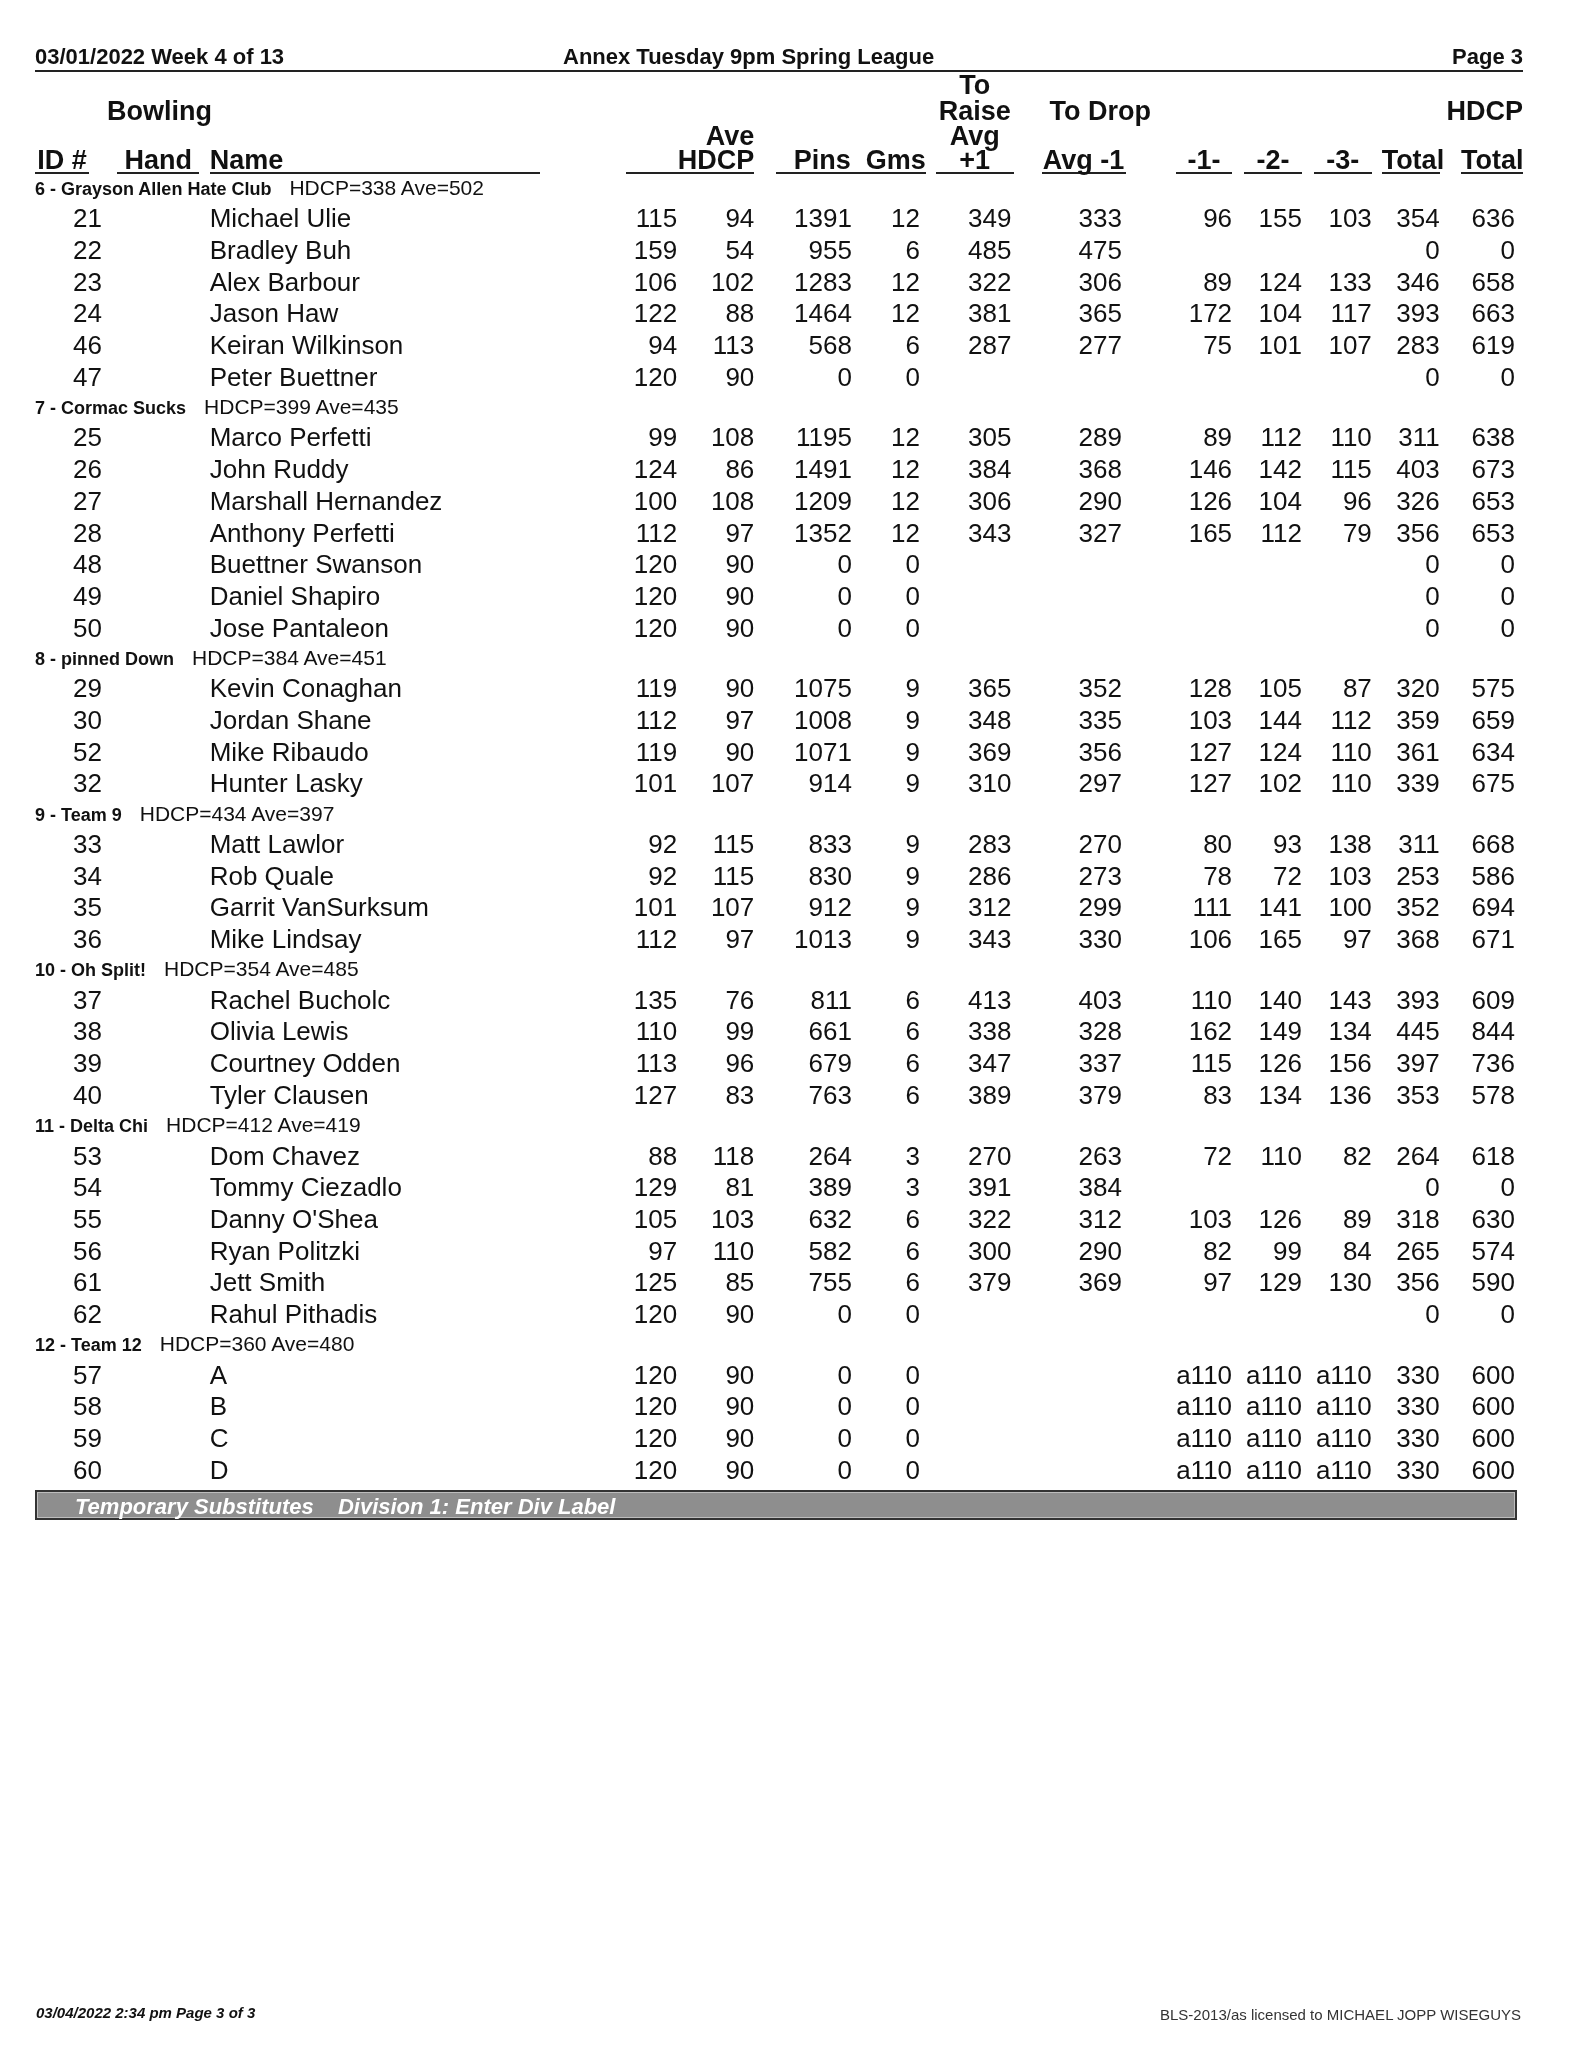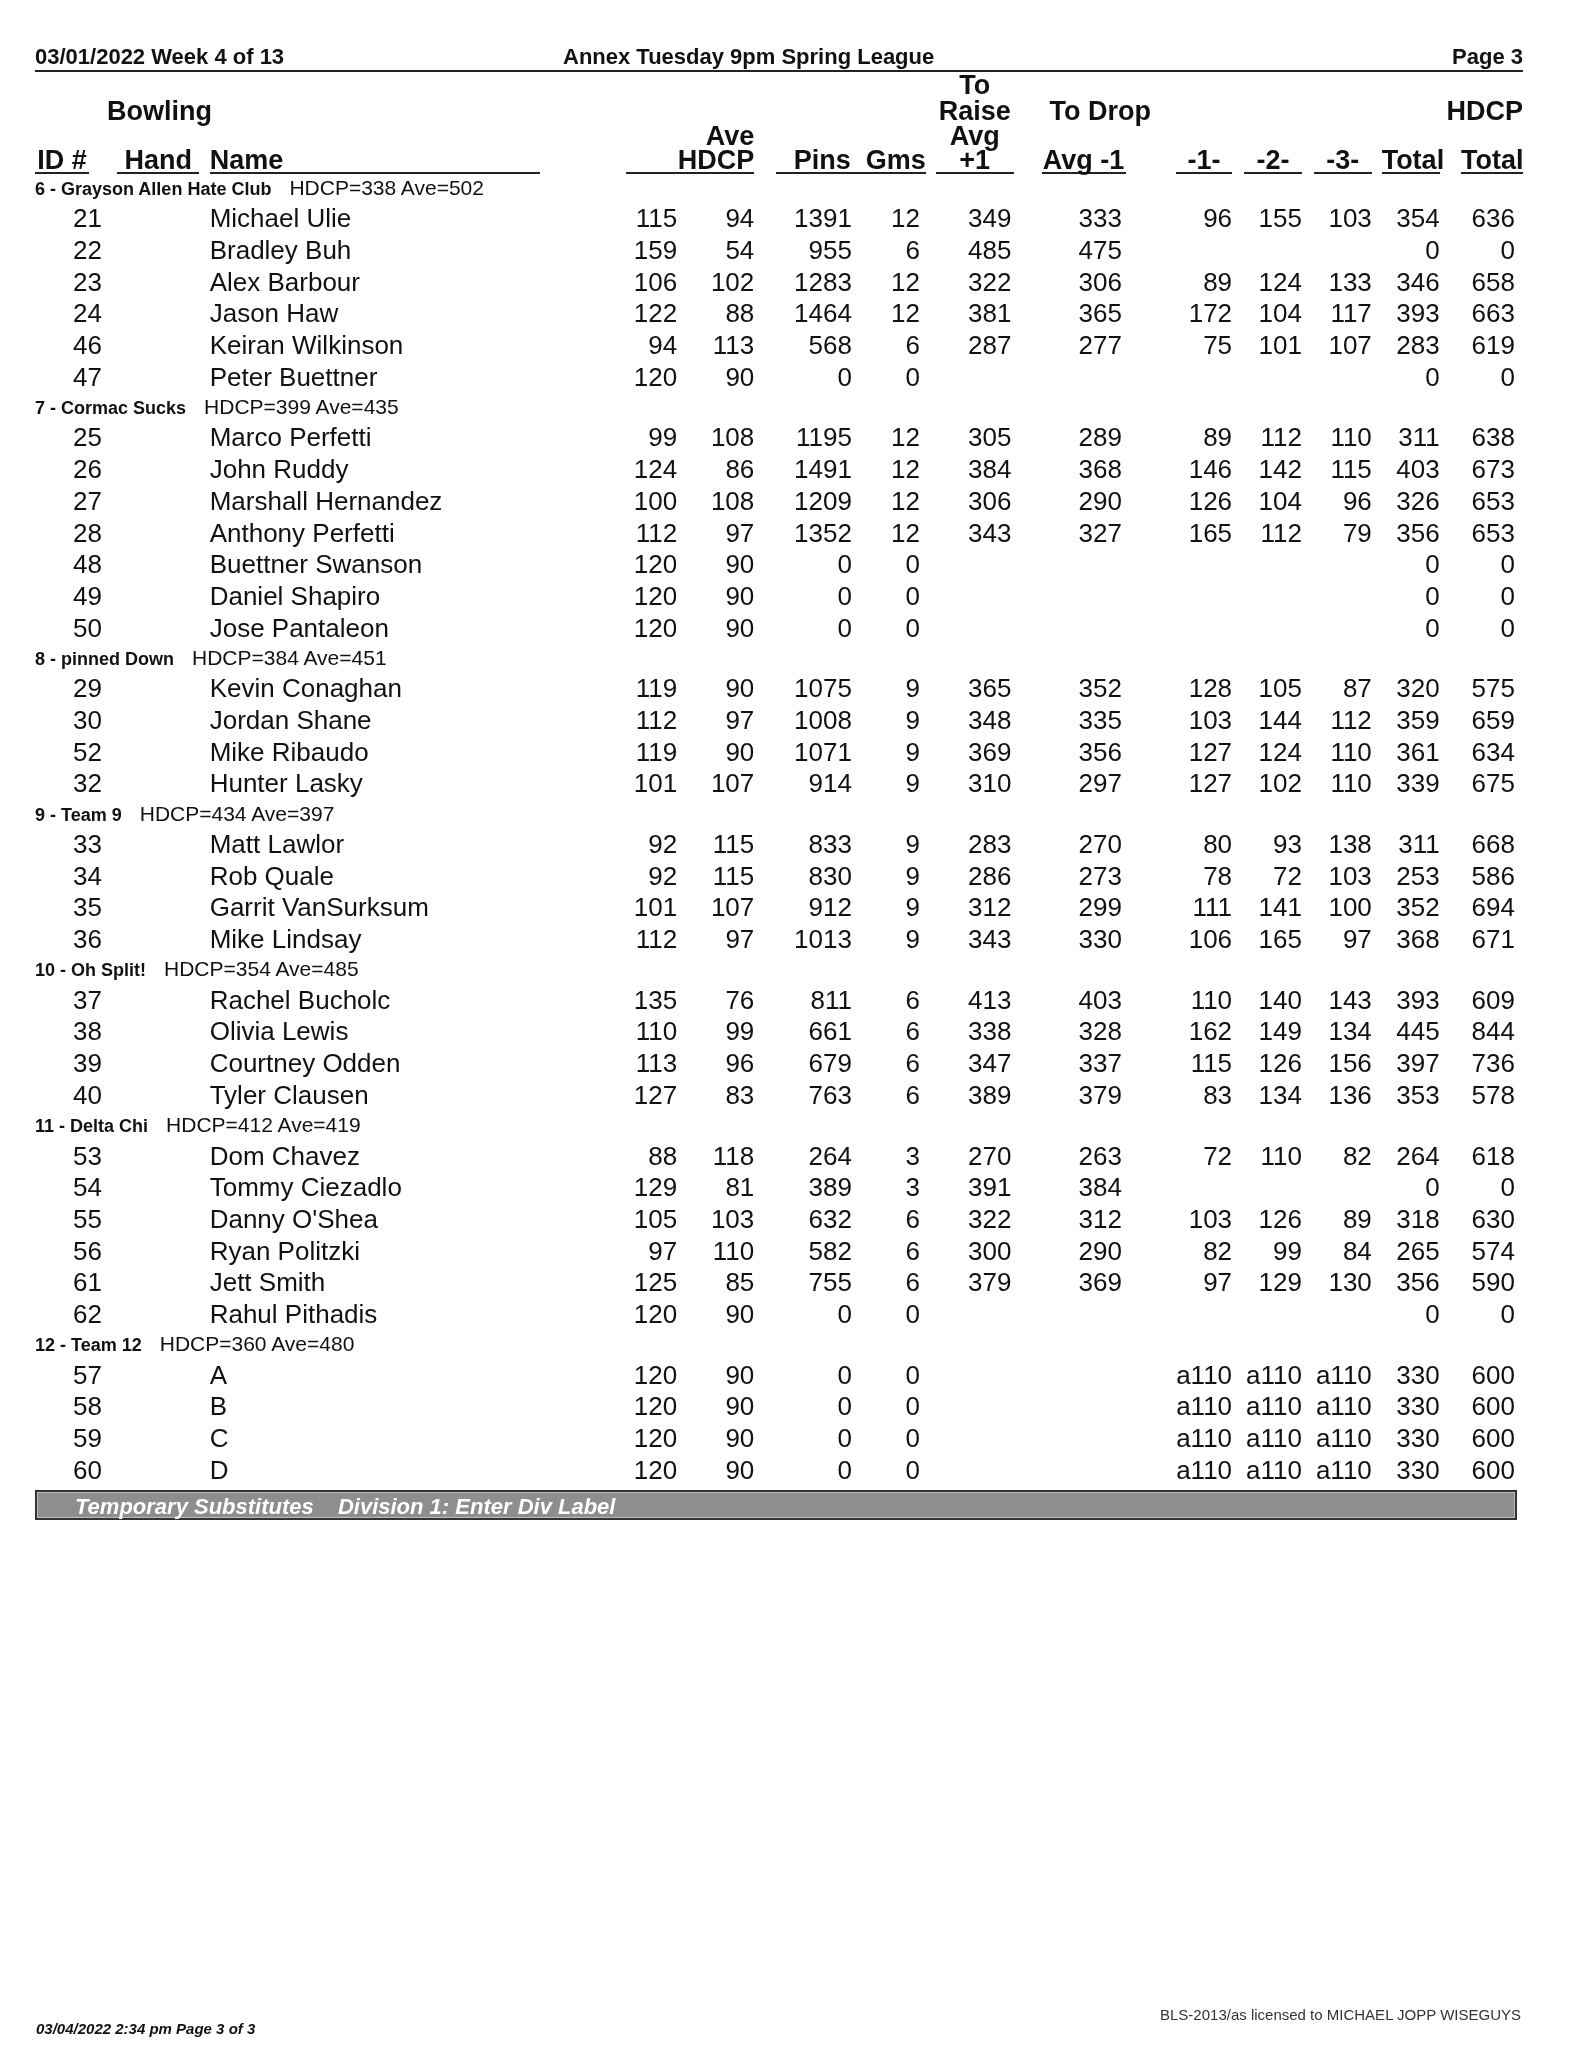--- a/index.html
+++ b/index.html
@@ -23,21 +23,21 @@
     tr.team-row td { font-size: 22px; height: 28px; line-height: 28px; }
     tr.team-row .tname { font-weight: bold; font-size: 18px; }
     tr.team-row .tstats { margin-left: 18px; font-size: 21px; }
 
     .subs-bar { margin-top: 4px; width: 1482px; height: 30px; background: #8e8e8e;
                 border: 2px solid #333; box-shadow: inset 0 0 0 1px #bdbdbd;
                 color: #fff; font-style: italic; font-weight: bold; font-size: 22px;
                 line-height: 30px; padding-left: 38px; box-sizing: border-box; }
     .subs-bar span.div { margin-left: 18px; font-style: italic; }
 
-    .footer-left { position: absolute; left: 36px; top: 2004px; font-size: 15px; font-style: italic; font-weight: bold; margin-top: 16px; }
+    .footer-left { position: absolute; left: 36px; top: 2004px; font-size: 15px; font-style: italic; font-weight: bold; }
     .footer-right { position: absolute; right: 62px; top: 2006px; font-size: 15px; color: #333; }
   </style>
 </head>
 <body>
 
 <div class="page">
   <div class="topbar">
     <span class="left">03/01/2022   Week 4 of 13</span>
     <span class="center">Annex Tuesday 9pm Spring League</span>
     <span class="right">Page 3</span>

